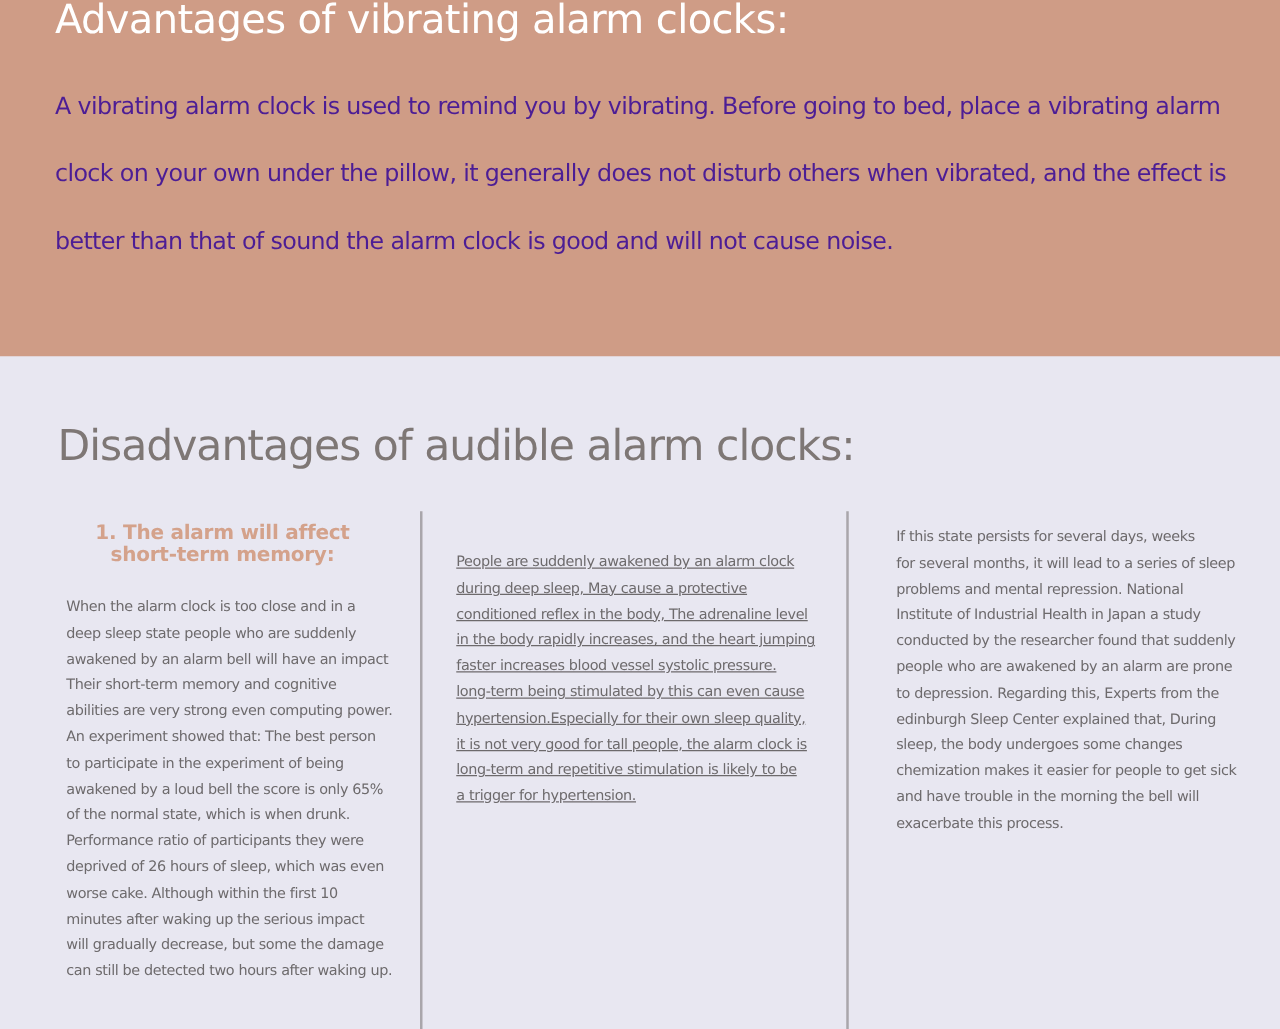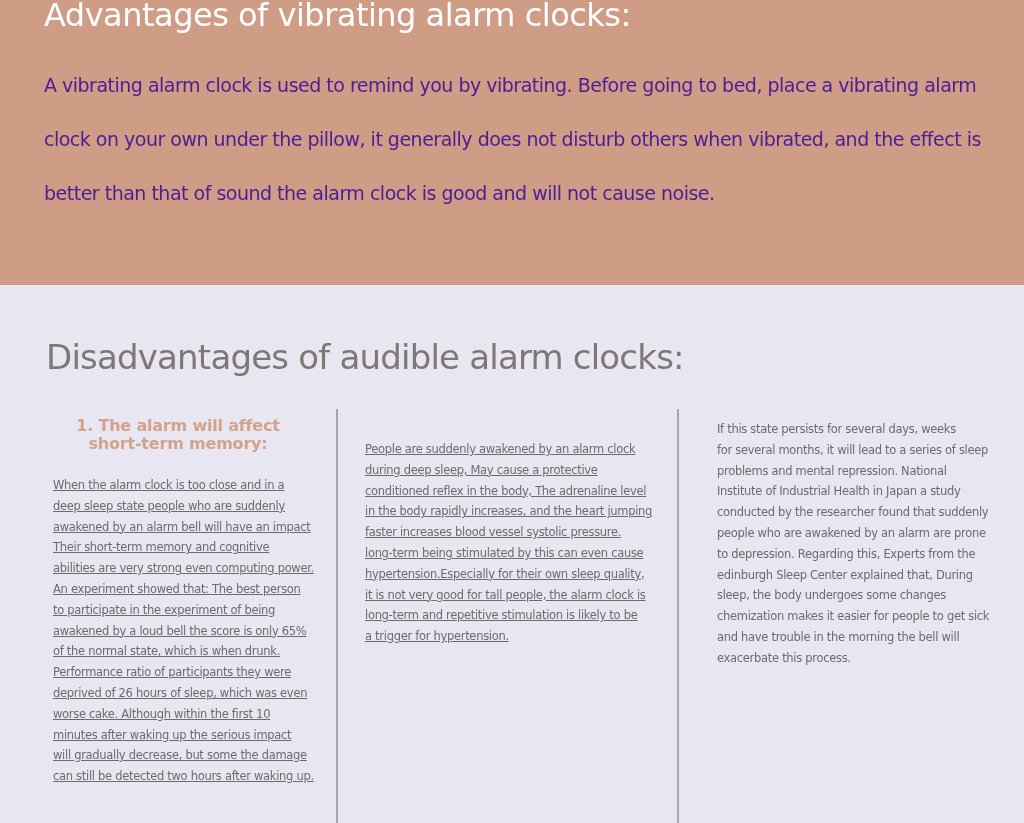--- a/index.html
+++ b/index.html
@@ -39,21 +39,21 @@
       font-size: 16px; font-weight: bold; color: #d4a28b; line-height: 18px;
       letter-spacing: -0.2px;
     }
     .col p {
       margin: 0; font-family: "DejaVu Sans", sans-serif;
       font-size: 11.5px; line-height: 20.8px; color: #6d6a6c;
       letter-spacing: -0.3px; white-space: pre-line;
     }
     .c1 { left: 53px; width: 290px; }
     .c1 h3 { text-align: center; width: 250px; }
-    .c1 p { margin-top: 22px; text-decoration: underline; }
+    .c1 p { margin-top: 22px; }
     .c2 { left: 365px; width: 315px; }
     .c2 h3 { text-align: center; width: 300px; }
     .c2 p { margin-top: 22px; text-decoration: underline; }
     .c3 { left: 717px; width: 300px; }
     .c3 p { margin-top: 2px; }
   </style>
 </head>
 <body>
 
 <section class="top">

